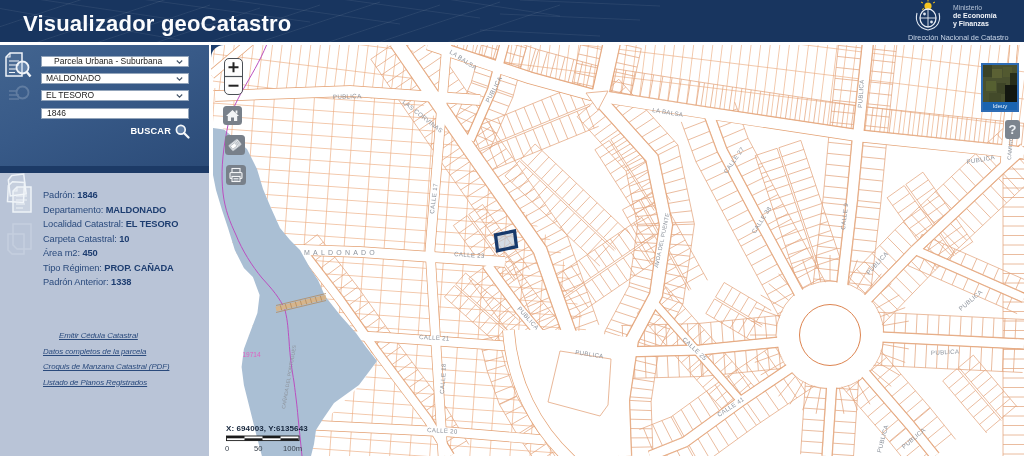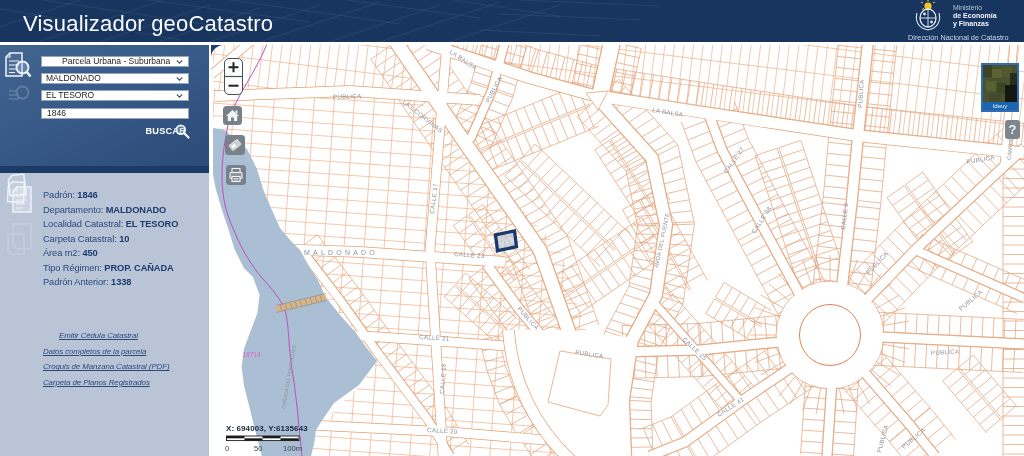--- a/index.html
+++ b/index.html
@@ -12,21 +12,21 @@
 <div class="abs" style="left:0;top:0;width:1024px;height:42px;background:#18355f;"></div>
 
 <svg class="abs" style="left:0;top:0" width="1024" height="42" viewBox="0 0 1024 42">
   <g stroke="#ffffff" stroke-opacity="0.075" fill="none" stroke-width="1">
     <path d="M-10,30 L140,-20 M20,48 L170,-2 M60,55 L210,5 M110,58 L260,8 M170,55 L320,5 M230,52 L380,2 M290,55 L440,5 M350,52 L500,2 M410,55 L560,5"></path>
     <path d="M-20,5 L180,40 M-10,-8 L230,28 M60,-12 L310,22 M160,-10 L400,24 M260,-12 L480,18 M360,-14 L560,16"></path>
     <path d="M480,30 L600,36 M500,14 L640,20 M520,0 L660,6"></path>
   </g>
 </svg>
 
-<div class="abs" style="left:23px;top:11px;color:#fbfcfe;font-size:22px;font-weight:normal;letter-spacing:0.2px;">Visualizador geoCatastro</div>
+<div class="abs" style="left:23px;top:11px;color:#fbfcfe;font-size:22px;font-weight:bold;letter-spacing:0.2px;">Visualizador geoCatastro</div>
 
 <svg class="abs" style="left:905px;top:0" width="119" height="42" viewBox="0 0 119 42">
   <g transform="translate(23,17)">
     <circle cx="0" cy="-11" r="3.6" fill="#f4c520"></circle>
     <g stroke="#f4c520" stroke-width="1">
         <path d="M-5,-14 L-7,-15 M5,-14 L7,-15 M0,-15.5 L0,-17.5 M-4,-8.5 L-6,-7.5"></path>
       </g>
     <ellipse cx="0" cy="1" rx="8" ry="9" fill="none" stroke="#e8edf4" stroke-width="1.3"></ellipse>
     <path d="M-11,-4 C-13,4 -10,11 0,13 C10,11 13,4 11,-4" fill="none" stroke="#dfe6f0" stroke-width="1.1"></path>
     <path d="M-8,1 L8,1 M0,-8 L0,10" stroke="#e8edf4" stroke-width="0.9"></path>
@@ -53,41 +53,41 @@
     <path d="M9,13 L19,13 M9,17 L19,17 M9,21 L17,21 M9,24.5 L15,24.5" stroke-width="1.2"></path>
     <circle cx="22.5" cy="19.5" r="6" stroke-width="1.8" fill="rgba(170,195,225,0.35)"></circle>
     <path d="M26.8,24 L30.5,28.5" stroke-width="2.5"></path>
   </g>
   <g fill="none" stroke="#f0f4f9" stroke-width="1.4" opacity="0.2" transform="translate(0,64) scale(1,-1)">
     <path d="M9,13 L19,13 M9,17 L19,17 M9,21 L17,21"></path>
     <circle cx="22.5" cy="19.5" r="6" stroke-width="1.8"></circle>
   </g>
 </svg>
 
-<div class="abs" style="left:41px;top:56px;width:148px;height:11px;background:#fff;border:1px solid #93a5bb;box-sizing:border-box;font-size:8.5px;color:#1c1c1c;line-height:9px;padding-left:20px;">Parcela Urbana - Suburbana
+<div class="abs" style="left:41px;top:56px;width:148px;height:11px;background:#fff;border:1px solid #93a5bb;box-sizing:border-box;font-size:8.5px;color:#1c1c1c;line-height:9px;padding-left:12px;">Parcela Urbana - Suburbana
   <svg class="abs" style="right:5px;top:3px" width="7" height="5">
       <path d="M0.8,0.5 L3.5,3.2 L6.2,0.5" stroke="#46566a" fill="none" stroke-width="1.1"></path>
     </svg>
 </div>
 
 <div class="abs" style="left:41px;top:73px;width:148px;height:11px;background:#fff;border:1px solid #93a5bb;box-sizing:border-box;font-size:8.5px;color:#1c1c1c;line-height:9px;padding-left:4px;">MALDONADO
   <svg class="abs" style="right:5px;top:3px" width="7" height="5">
       <path d="M0.8,0.5 L3.5,3.2 L6.2,0.5" stroke="#46566a" fill="none" stroke-width="1.1"></path>
     </svg>
 </div>
 
 <div class="abs" style="left:41px;top:90px;width:148px;height:11px;background:#fff;border:1px solid #93a5bb;box-sizing:border-box;font-size:8.5px;color:#1c1c1c;line-height:9px;padding-left:4px;">EL TESORO
   <svg class="abs" style="right:5px;top:3px" width="7" height="5">
       <path d="M0.8,0.5 L3.5,3.2 L6.2,0.5" stroke="#46566a" fill="none" stroke-width="1.1"></path>
     </svg>
 </div>
 
 <div class="abs" style="left:41px;top:108px;width:148px;height:11px;background:#fff;border:1px solid #93a5bb;box-sizing:border-box;font-size:8.5px;color:#1c1c1c;line-height:9px;padding-left:5px;">1846</div>
 
-<div class="abs" style="left:136px;top:126px;width:50px;text-align:right;color:#fff;font-size:9.2px;font-weight:bold;letter-spacing:0.2px;">BUSCAR</div>
+<div class="abs" style="left:121px;top:126px;width:50px;text-align:right;color:#fff;font-size:9.2px;font-weight:bold;letter-spacing:0.2px;">BUSCAR</div>
 
 <svg class="abs" style="left:174px;top:123px" width="17" height="17" viewBox="0 0 17 17">
   <circle cx="6.8" cy="6.8" r="4.4" fill="rgba(150,180,215,0.45)" stroke="#f5f8fb" stroke-width="1.7"></circle>
   <path d="M10,10 L14.5,14.5" stroke="#f5f8fb" stroke-width="2.3" stroke-linecap="round"></path>
 </svg>
 
 <svg class="abs" style="left:2px;top:172px" width="42" height="92" viewBox="0 0 42 92">
   <g fill="rgba(255,255,255,0.10)" stroke="#eef3f8" stroke-width="1.5">
     <path d="M11,3 L23,3 L23,23 L7,23 L7,7 Z" transform="rotate(-7 15 13)"></path>
     <path d="M10,10 L22,10 L22,30 L6,30 L6,14 Z" transform="rotate(3 14 20)"></path>
@@ -108,21 +108,21 @@
   <div>Carpeta Catastral: <b style="color:#1d3d70">10</b></div>
   <div>Área m2: <b style="color:#1d3d70">450</b></div>
   <div>Tipo Régimen: <b style="color:#1d3d70">PROP. CAÑADA</b></div>
   <div>Padrón Anterior: <b style="color:#1d3d70">1338</b></div>
 </div>
 
 <div class="abs" style="left:43px;top:328px;font-size:7.9px;letter-spacing:-0.1px;color:#2a4a7c;font-style:italic;line-height:15.6px;white-space:nowrap;">
   <div style="text-decoration:underline;margin-left:16px;">Emitir Cédula Catastral</div>
   <div style="text-decoration:underline;">Datos completos de la parcela</div>
   <div style="text-decoration:underline;">Croquis de Manzana Catastral (PDF)</div>
-  <div style="text-decoration:underline;">Carpeta de Planos Registrados</div>
+  <div style="text-decoration:underline;">Listado de Planos Registrados</div>
 </div>
 
 <svg id="map" class="abs" style="left:211px;top:45px" width="813" height="411" viewBox="211 45 813 411">
 <defs>
 <pattern id="p1" width="20" height="12.5" patternUnits="userSpaceOnUse" patternTransform="rotate(4)">
         <path d="M0.4,0 L0.4,12.5 M0,0.4 L20,0.4" stroke="#ecab7e" stroke-width="0.7" fill="none"></path>
       </pattern>
 <pattern id="p3" width="9.5" height="27" patternUnits="userSpaceOnUse" patternTransform="rotate(7)">
         <path d="M0.4,0 L0.4,27 M0,0.4 L9.5,0.4" stroke="#ecab7e" stroke-width="0.7" fill="none"></path>
       </pattern>

